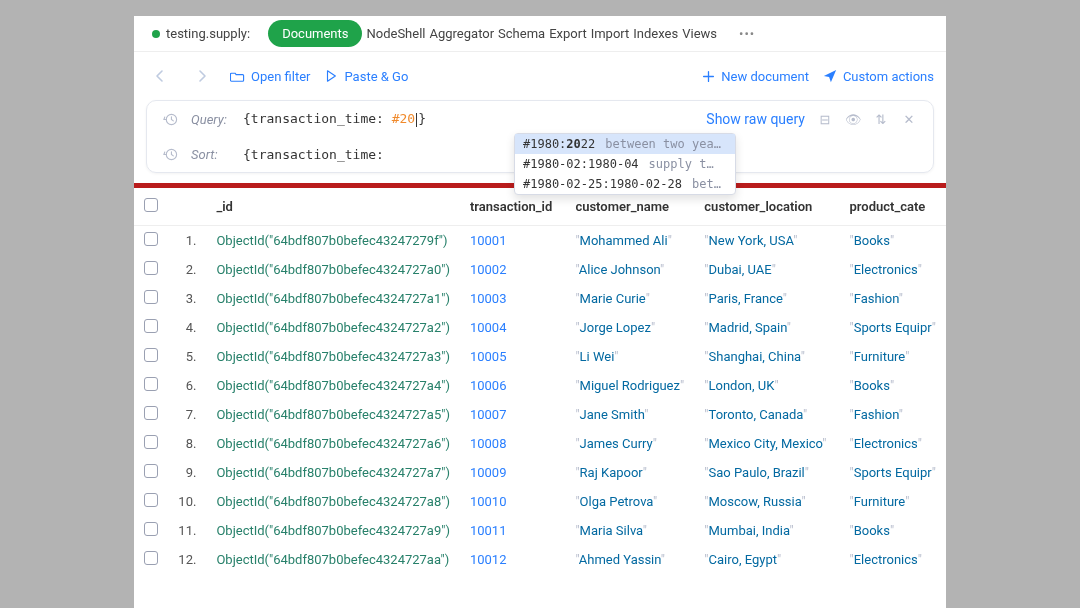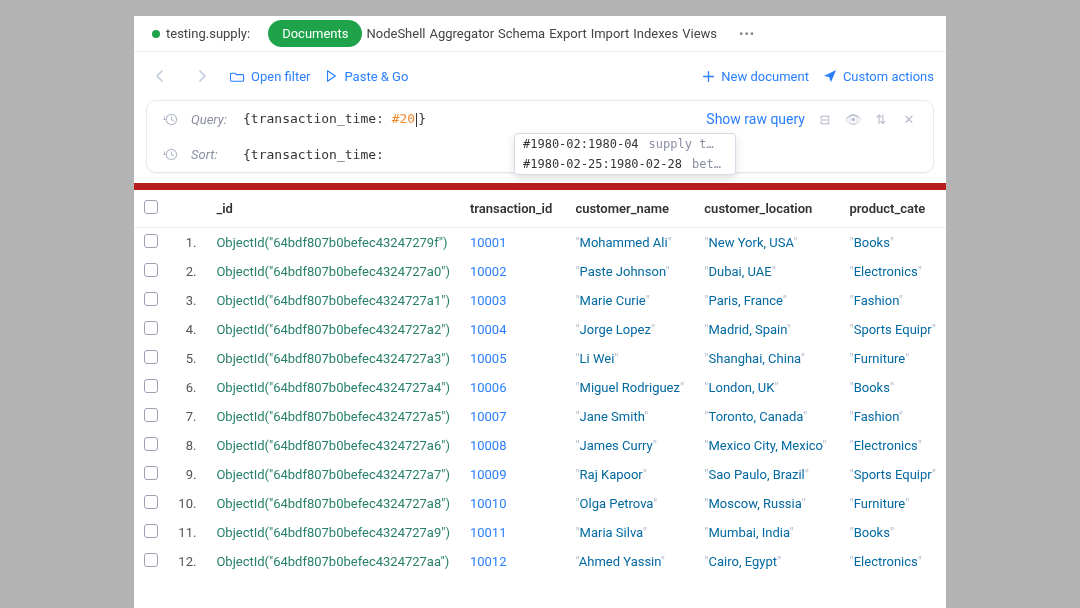--- a/index.html
+++ b/index.html
@@ -33,21 +33,21 @@
 .suggest .item { display: flex; padding: 3px 8px; gap: 10px; white-space: nowrap; overflow: hidden; }
 .suggest .item.sel { background: #d7e5fb; }
 .suggest .lhs { color: #333; }
 .suggest .lhs b { font-weight: 700; }
 .suggest .rhs { color: #8a90a2; overflow: hidden; text-overflow: ellipsis; }
 .status { padding: 6px 22px 10px; color: #8a90a2; font-style: italic; display: flex; align-items: center; font-size: 12px; }
 .status b { color: #6a6f82; font-style: italic; font-weight: 700; }
 .status .sicons { margin-left: auto; display: flex; gap: 16px; color: #b6bccc; font-style: normal; }
 .tablewrap { overflow: hidden; }
 table { border-collapse: collapse; width: 100%; }
-thead th { text-align: left; padding: 10px 10px; border-top: 7px solid #b91c1c; border-bottom: 1px solid #eee; font-weight: 600; color: #333; font-size: 13px; white-space: nowrap; }
+thead th { text-align: left; padding: 10px 10px; border-top: 5px solid #b91c1c; border-bottom: 1px solid #eee; font-weight: 600; color: #333; font-size: 13px; white-space: nowrap; }
 tbody td { padding: 6px 10px; font-size: 13px; white-space: nowrap; }
 .chkcell { width: 36px; text-align: center; }
 .chk { width: 14px; height: 14px; border: 1.5px solid #9aa0b2; border-radius: 3px; display: inline-block; }
 .numcell { width: 26px; color: #555; text-align: right; }
 .oid { color: #27806a; font-family: inherit; }
 .tid { color: #2a7fff; }
 .str { color: #0369a1; }
 .q { color: #b6bccc; }
 th:nth-child(3) { width: 250px; }
 th:nth-child(4), td:nth-child(4) { width: 120px; }
@@ -129,20 +129,24 @@
             <circle cx="9" cy="8" r="5.5" fill="none" stroke="currentColor" stroke-width="1.2"></circle>
             <path d="M9 5 V8 L11 9.5" fill="none" stroke="currentColor" stroke-width="1.2" stroke-linecap="round"></path>
             <path d="M2 5 L1 8 L4 8" fill="none" stroke="currentColor" stroke-width="1.2"></path>
           </svg>
       </span>
       <span class="qlabel">Sort:</span>
       <span class="qtext"><span class="brace">{</span><span>transaction_time</span><span class="brace">:</span></span>
     </div>
 
     <div class="suggest" id="suggest-slot">
+        <div class="item sel">
+          <span class="lhs">#1980:<b>20</b>22</span>
+          <span class="rhs">between two yea…</span>
+        </div>
         <div class="item">
           <span class="lhs">#1980-02:1980-04<b></b></span>
           <span class="rhs">supply t…</span>
         </div>
         <div class="item">
           <span class="lhs">#1980-02-25:1980-02-28<b></b></span>
           <span class="rhs">bet…</span>
         </div>
       </div>
   </div>
@@ -169,21 +173,21 @@
             <td><span class="tid">10001</span></td>
             <td><span class="q">"</span><span class="str">Mohammed Ali</span><span class="q">"</span></td>
             <td><span class="q">"</span><span class="str">New York, USA</span><span class="q">"</span></td>
             <td><span class="q">"</span><span class="str">Books</span><span class="q">"</span></td>
           </tr>
           <tr>
             <td class="chkcell"><span class="chk"></span></td>
             <td class="numcell">2.</td>
             <td><span class="oid">ObjectId("64bdf807b0befec4324727a0")</span></td>
             <td><span class="tid">10002</span></td>
-            <td><span class="q">"</span><span class="str">Paste Johnson</span><span class="q">"</span></td>
+            <td><span class="q">"</span><span class="str">Alice Johnson</span><span class="q">"</span></td>
             <td><span class="q">"</span><span class="str">Dubai, UAE</span><span class="q">"</span></td>
             <td><span class="q">"</span><span class="str">Electronics</span><span class="q">"</span></td>
           </tr>
           <tr>
             <td class="chkcell"><span class="chk"></span></td>
             <td class="numcell">3.</td>
             <td><span class="oid">ObjectId("64bdf807b0befec4324727a1")</span></td>
             <td><span class="tid">10003</span></td>
             <td><span class="q">"</span><span class="str">Marie Curie</span><span class="q">"</span></td>
             <td><span class="q">"</span><span class="str">Paris, France</span><span class="q">"</span></td>

